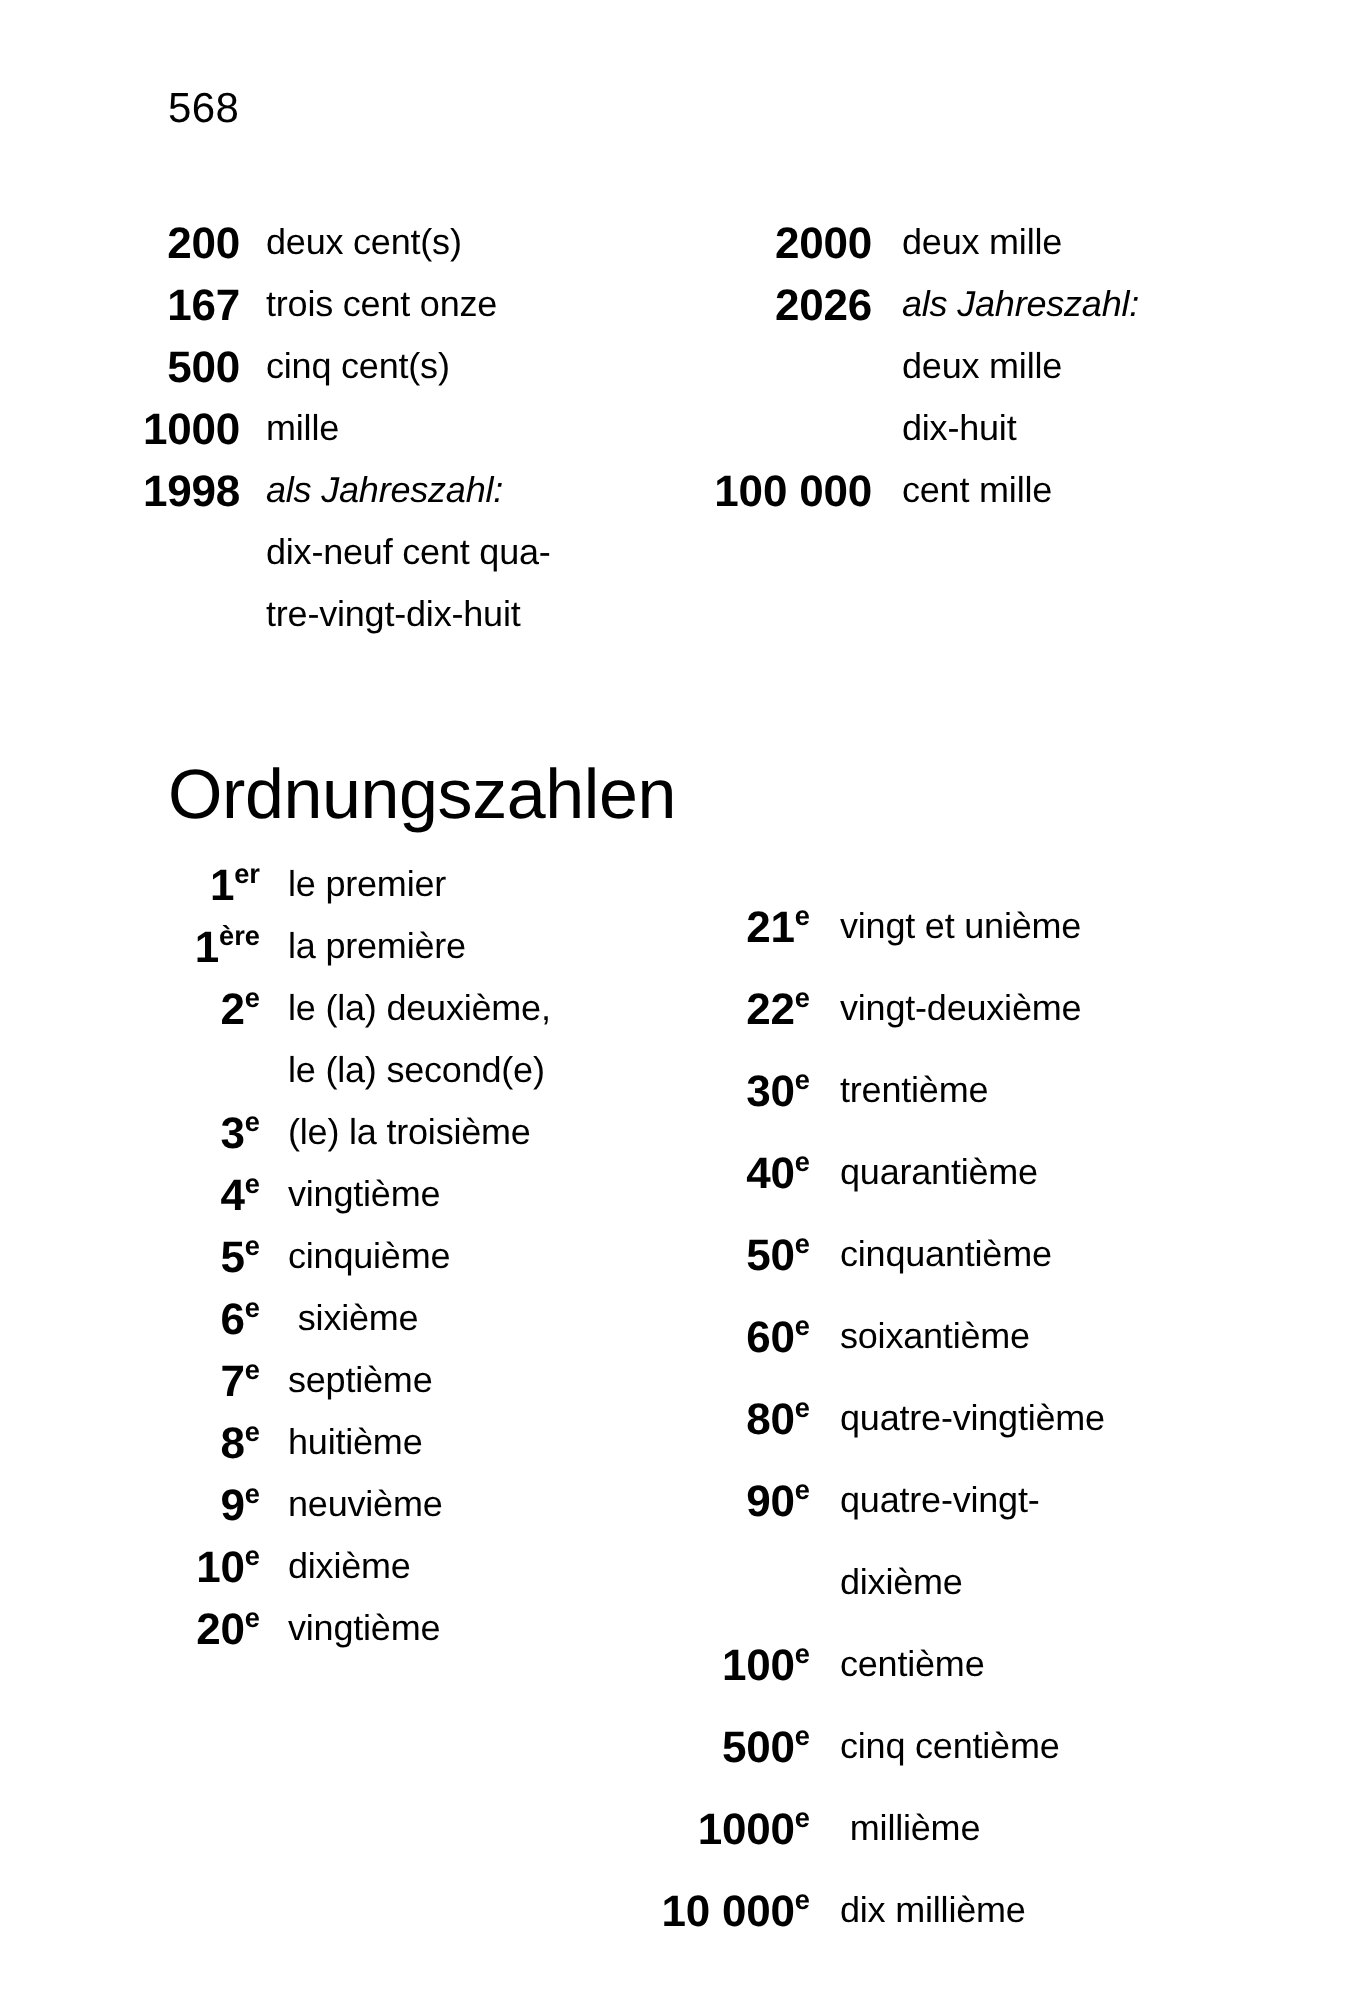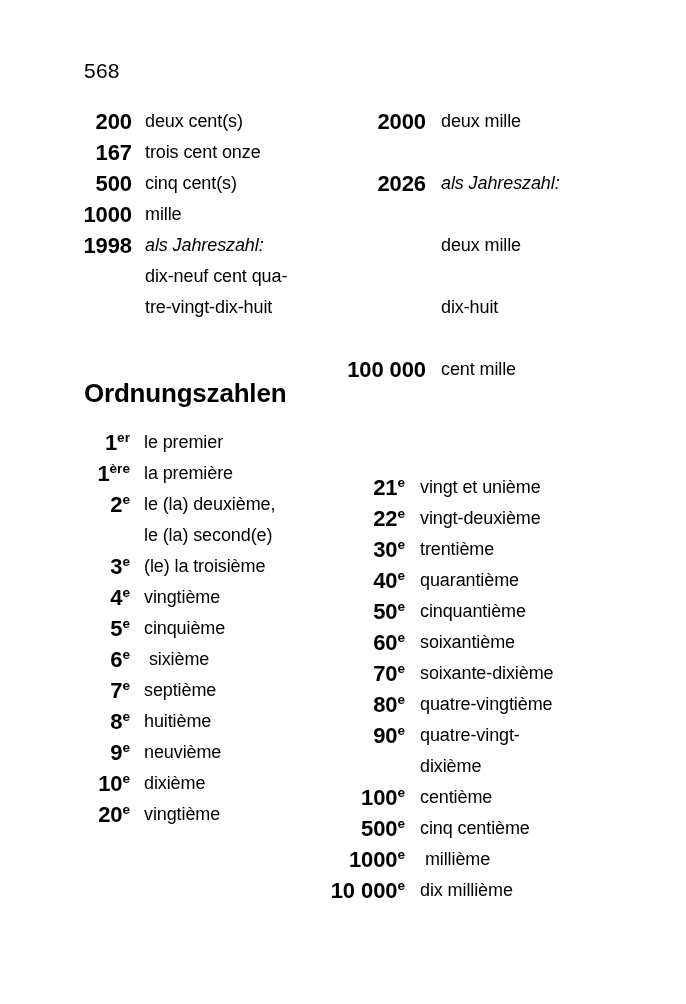--- a/index.html
+++ b/index.html
@@ -19,21 +19,21 @@
 
   .page {
     position: absolute;
     inset: 0;
   }
 
   
   .page-number {
     position: absolute;
     left: 84px;
-    top: 60px;
+    top: 44px;
     font-size: 21px;
     font-weight: 400;
     letter-spacing: 0.2px;
     line-height: 1;
     text-align: center;
   }
 
   
   .num-table {
     position: absolute;
@@ -68,56 +68,56 @@
   .num sup {
     font-size: 0.62em;
     font-weight: 700;
     vertical-align: super;
     line-height: 0;
     letter-spacing: 0;
   }
 
   
   #cardinals-left {
-    left: 58px;
+    left: 46px;
     top: 106px;
     --row-h: 31px;
   }
   #cardinals-left .num { width: 74px; margin-right: 13px; }
 
   #cardinals-right {
-    left: 334px;
+    left: 344px;
     top: 106px;
-    gap: 31px;
     --row-h: 31px;
   }
   #cardinals-right .num { width: 92px; margin-right: 15px; }
 
   
   .section-heading {
     position: absolute;
     left: 84px;
     top: 380px;
-    font-size: 26px;
-    font-weight: 700;
+    font-size: 35px;
+    font-weight: 400;
     letter-spacing: -0.2px;
     line-height: 1;
   }
 
   
   #ordinals-left {
     left: 62px;
     top: 427px;
     --row-h: 31px;
   }
   #ordinals-left .num { width: 68px; margin-right: 14px; }
 
   #ordinals-right {
     left: 310px;
-    top: 472px;
+    top: 448px;
+    gap: 10px;
     --row-h: 31px;
   }
   #ordinals-right .num { width: 95px; margin-right: 15px; }
 
   .spacer { visibility: hidden; }
 </style>
 </head>
 <body>
 
 <div class="page">
@@ -254,24 +254,20 @@
       </div>
       <div class="cell">
         <span class="num">50<sup>e</sup></span>
         <span class="word">cinquantième</span>
       </div>
       <div class="cell">
         <span class="num">60<sup>e</sup></span>
         <span class="word">soixantième</span>
       </div>
       <div class="cell">
-        <span class="num">70<sup>e</sup></span>
-        <span class="word">soixante-dixième</span>
-      </div>
-      <div class="cell">
         <span class="num">80<sup>e</sup></span>
         <span class="word">quatre-vingtième</span>
       </div>
       <div class="cell">
         <span class="num">90<sup>e</sup></span>
         <span class="word">quatre-vingt-</span>
       </div>
       <div class="cell">
         <span class="num spacer">&nbsp;</span>
         <span class="word">dixième</span>

